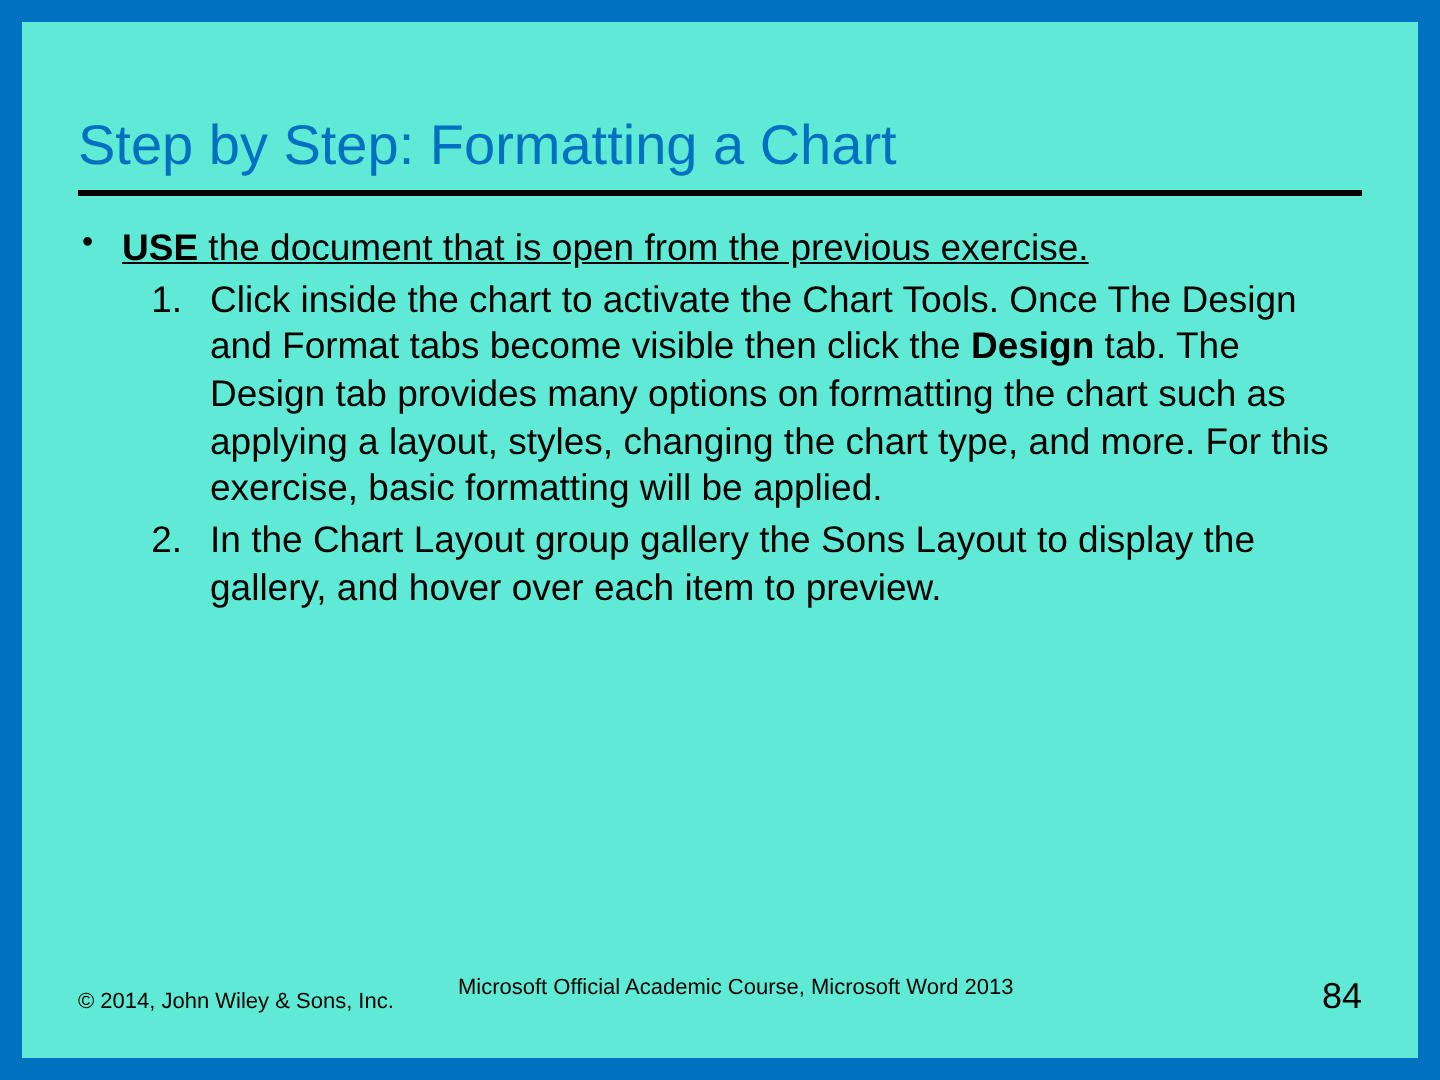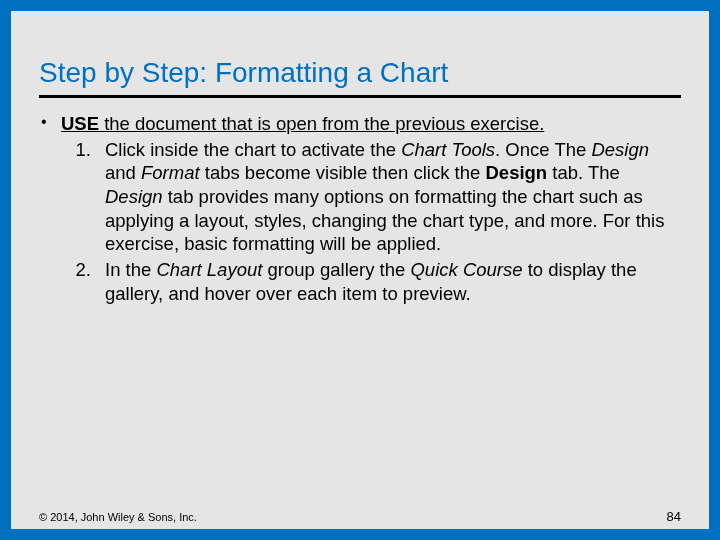--- a/index.html
+++ b/index.html
@@ -1,21 +1,21 @@
 <!DOCTYPE html>
 <html><head>
 <meta charset="utf-8">
 <style>
   * { box-sizing: border-box; margin: 0; padding: 0; }
   html, body { width: 720px; height: 540px; font-family: Arial, Helvetica, sans-serif; }
   .slide {
     width: 720px;
     height: 540px;
     border: 11px solid #0070c0;
-    background: #e5e5e5;
+    background: #5eead4;
     position: relative;
     padding: 32px 28px 0 28px;
   }
   .title {
     color: #0070c0;
     font-size: 28px;
     font-weight: normal;
     padding-bottom: 6px;
     margin-top: 14px;
   }
@@ -51,40 +51,40 @@
     margin-bottom: 2px;
   }
   .ol-num {
     width: 42px;
     flex: 0 0 42px;
     text-align: right;
     padding-right: 14px;
   }
   .ol-text { flex: 1; }
   .b { font-weight: bold; }
-  .i { font-style: italic; }
+  .i { }
   .footer {
     position: absolute;
     left: 28px;
     right: 28px;
-    bottom: 5px;
+    bottom: 20px;
     display: flex;
     justify-content: space-between;
     align-items: baseline;
     font-size: 11px;
     color: #000;
   }
   .footer-center {
     position: absolute;
     left: 0; right: 0;
     text-align: left;
     padding-left: 190px;
   }
   .footer-left { z-index: 1; }
-  .footer-right { z-index: 1; font-size: 13px; }
+  .footer-right { z-index: 1; font-size: 18px; }
 </style>
 </head>
 <body>
 
 <div class="slide">
 
   <h1 class="title">Step by Step: Formatting a Chart</h1>
   <hr class="title-rule">
 
   <div class="body">
@@ -101,25 +101,26 @@
       <div class="ol-row">
         <div class="ol-num">1.</div>
         <div class="ol-text">
           <span>Click inside the chart to activate the </span><span class="i">Chart Tools</span><span>. Once The </span><span class="i">Design</span><span> and </span><span class="i">Format</span><span> tabs become visible then click the </span><span class="b">Design</span><span> tab. The </span><span class="i">Design</span><span> tab provides many options on formatting the chart such as applying a layout, styles, changing the chart type, and more. For this exercise, basic formatting will be applied.</span>
         </div>
       </div>
 
       <div class="ol-row">
         <div class="ol-num">2.</div>
         <div class="ol-text">
-          <span>In the </span><span class="i">Chart Layout</span><span> group gallery the </span><span class="i">Quick Course</span><span> to display the gallery, and hover over each item to preview.</span>
+          <span>In the </span><span class="i">Chart Layout</span><span> group gallery the </span><span class="i">Sons Layout</span><span> to display the gallery, and hover over each item to preview.</span>
         </div>
       </div>
 
     </div>
   </div>
 
   <div class="footer">
     <span class="footer-left">© 2014, John Wiley &amp; Sons, Inc.</span>
+    <span class="footer-center">Microsoft Official Academic Course, Microsoft Word 2013</span>
     <span class="footer-right">84</span>
   </div>
 
 </div>
 
 </body></html>

